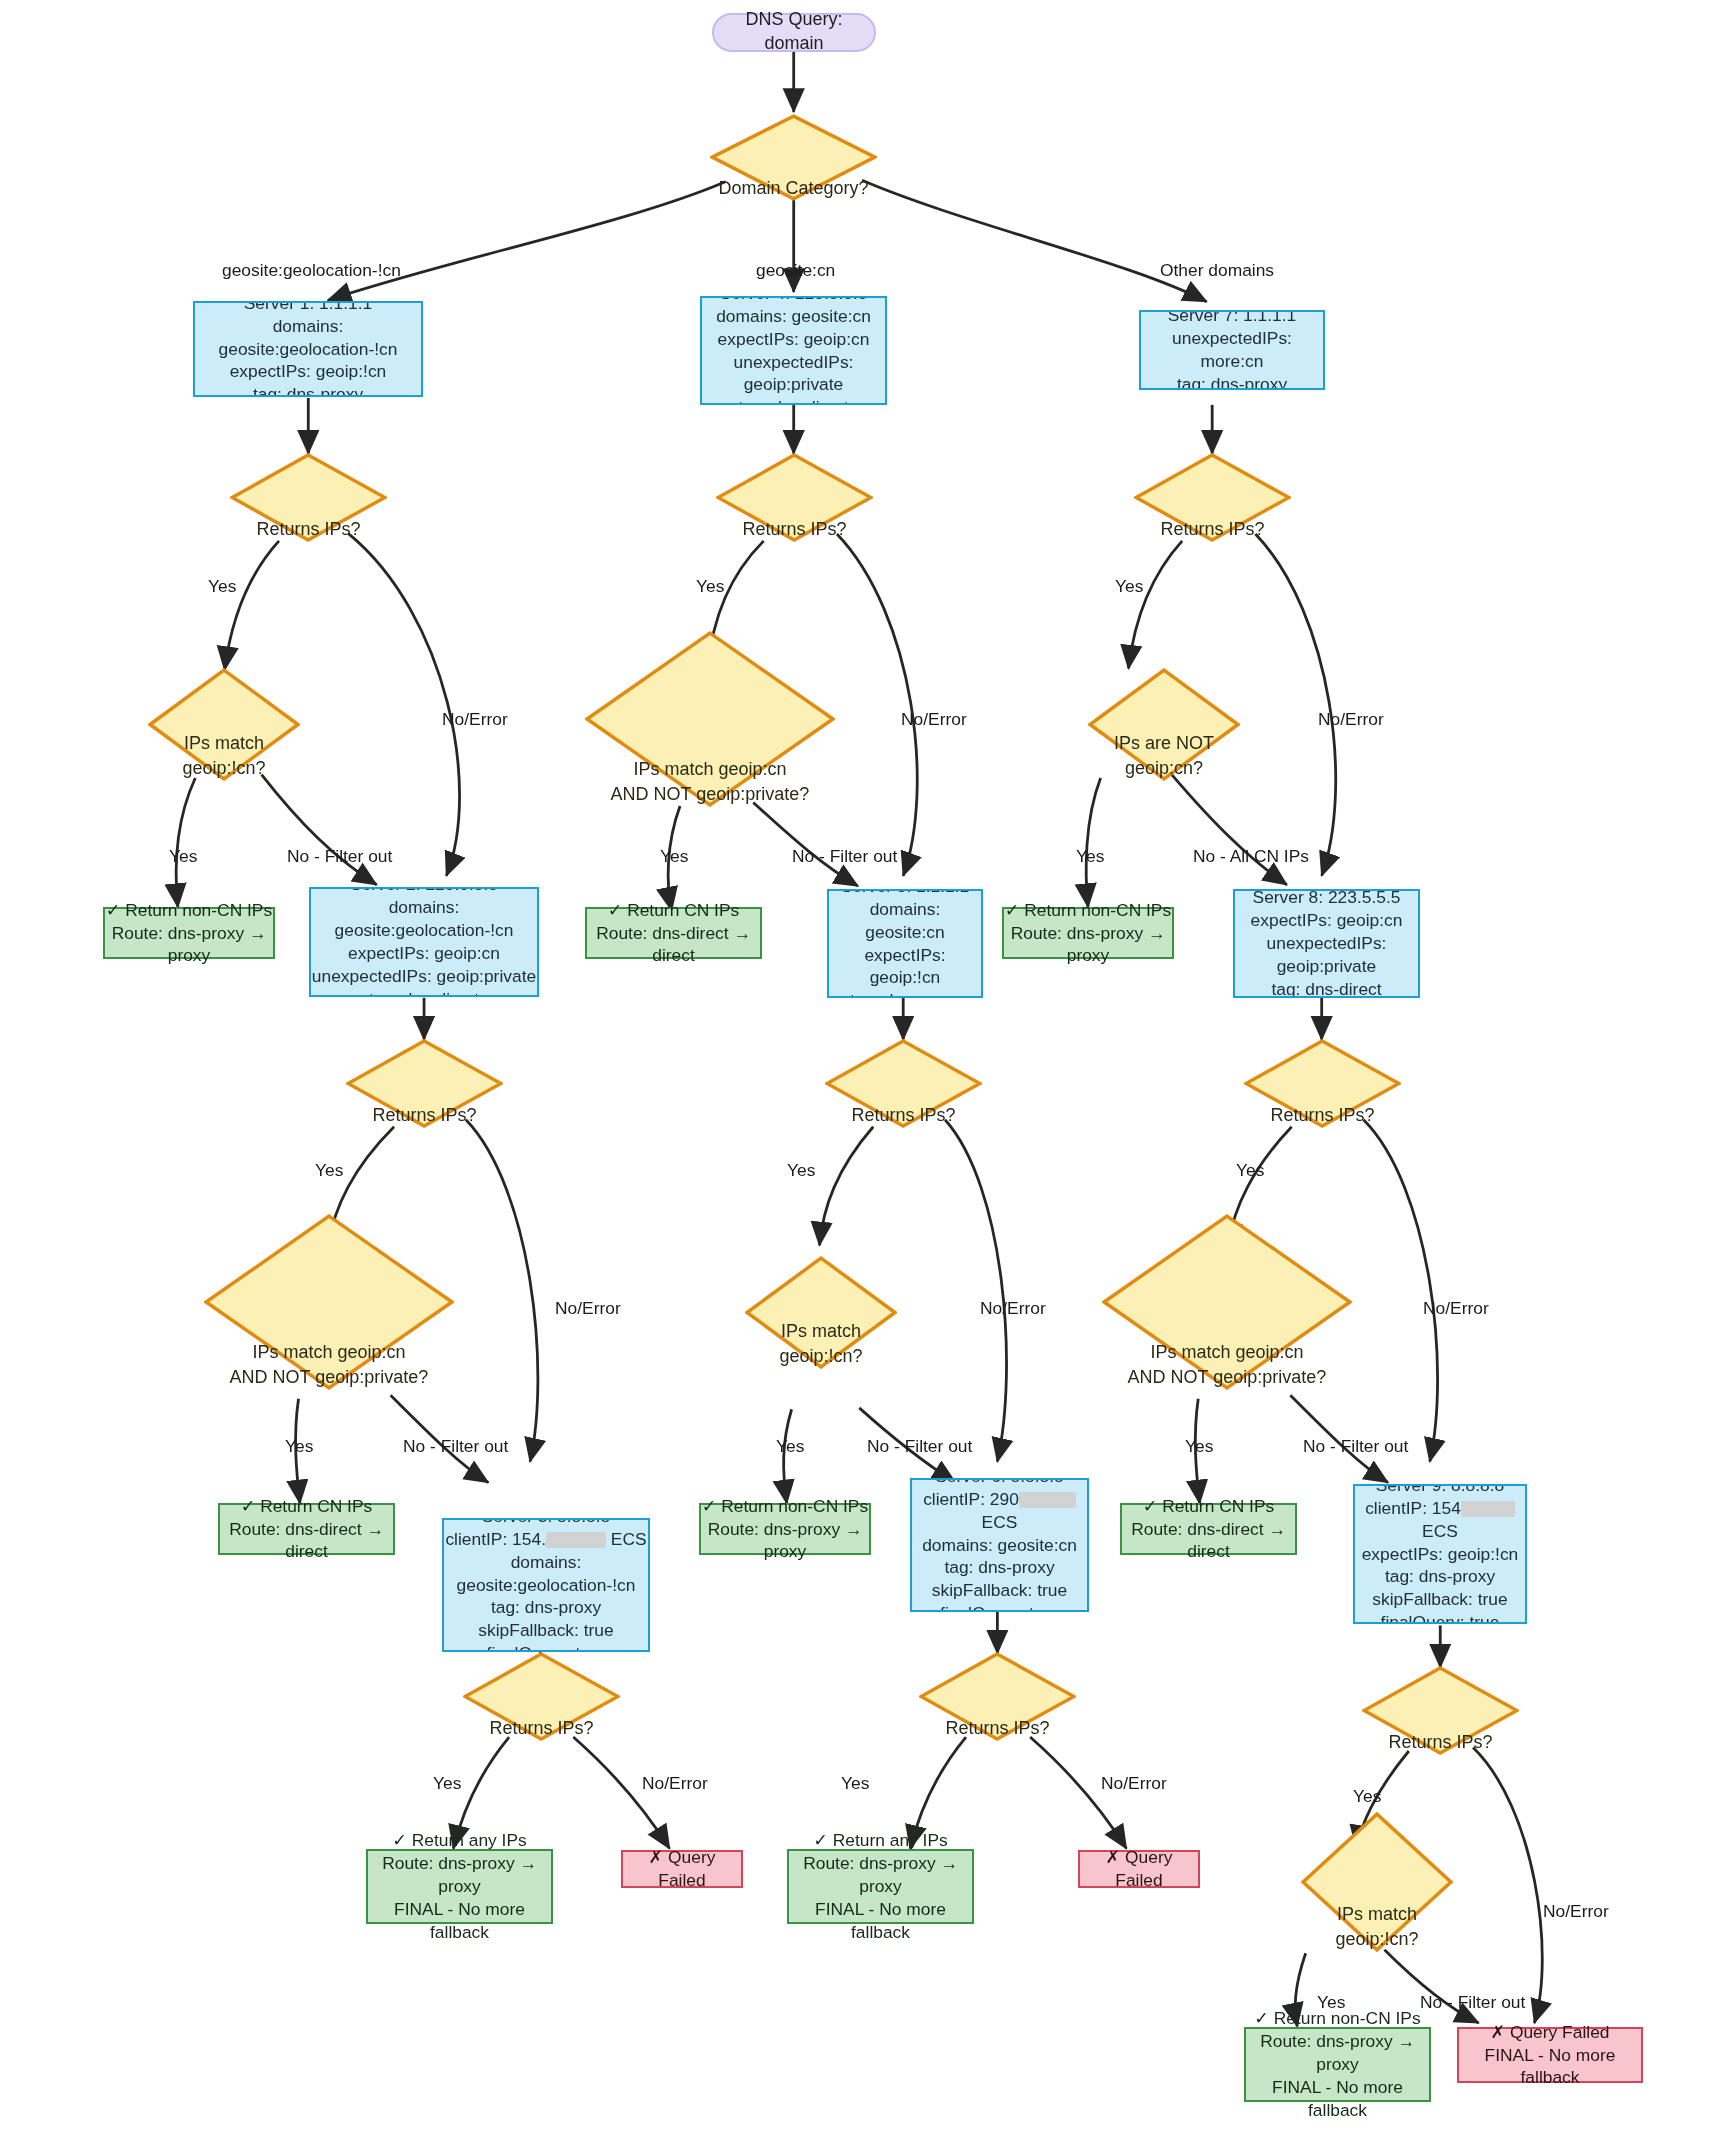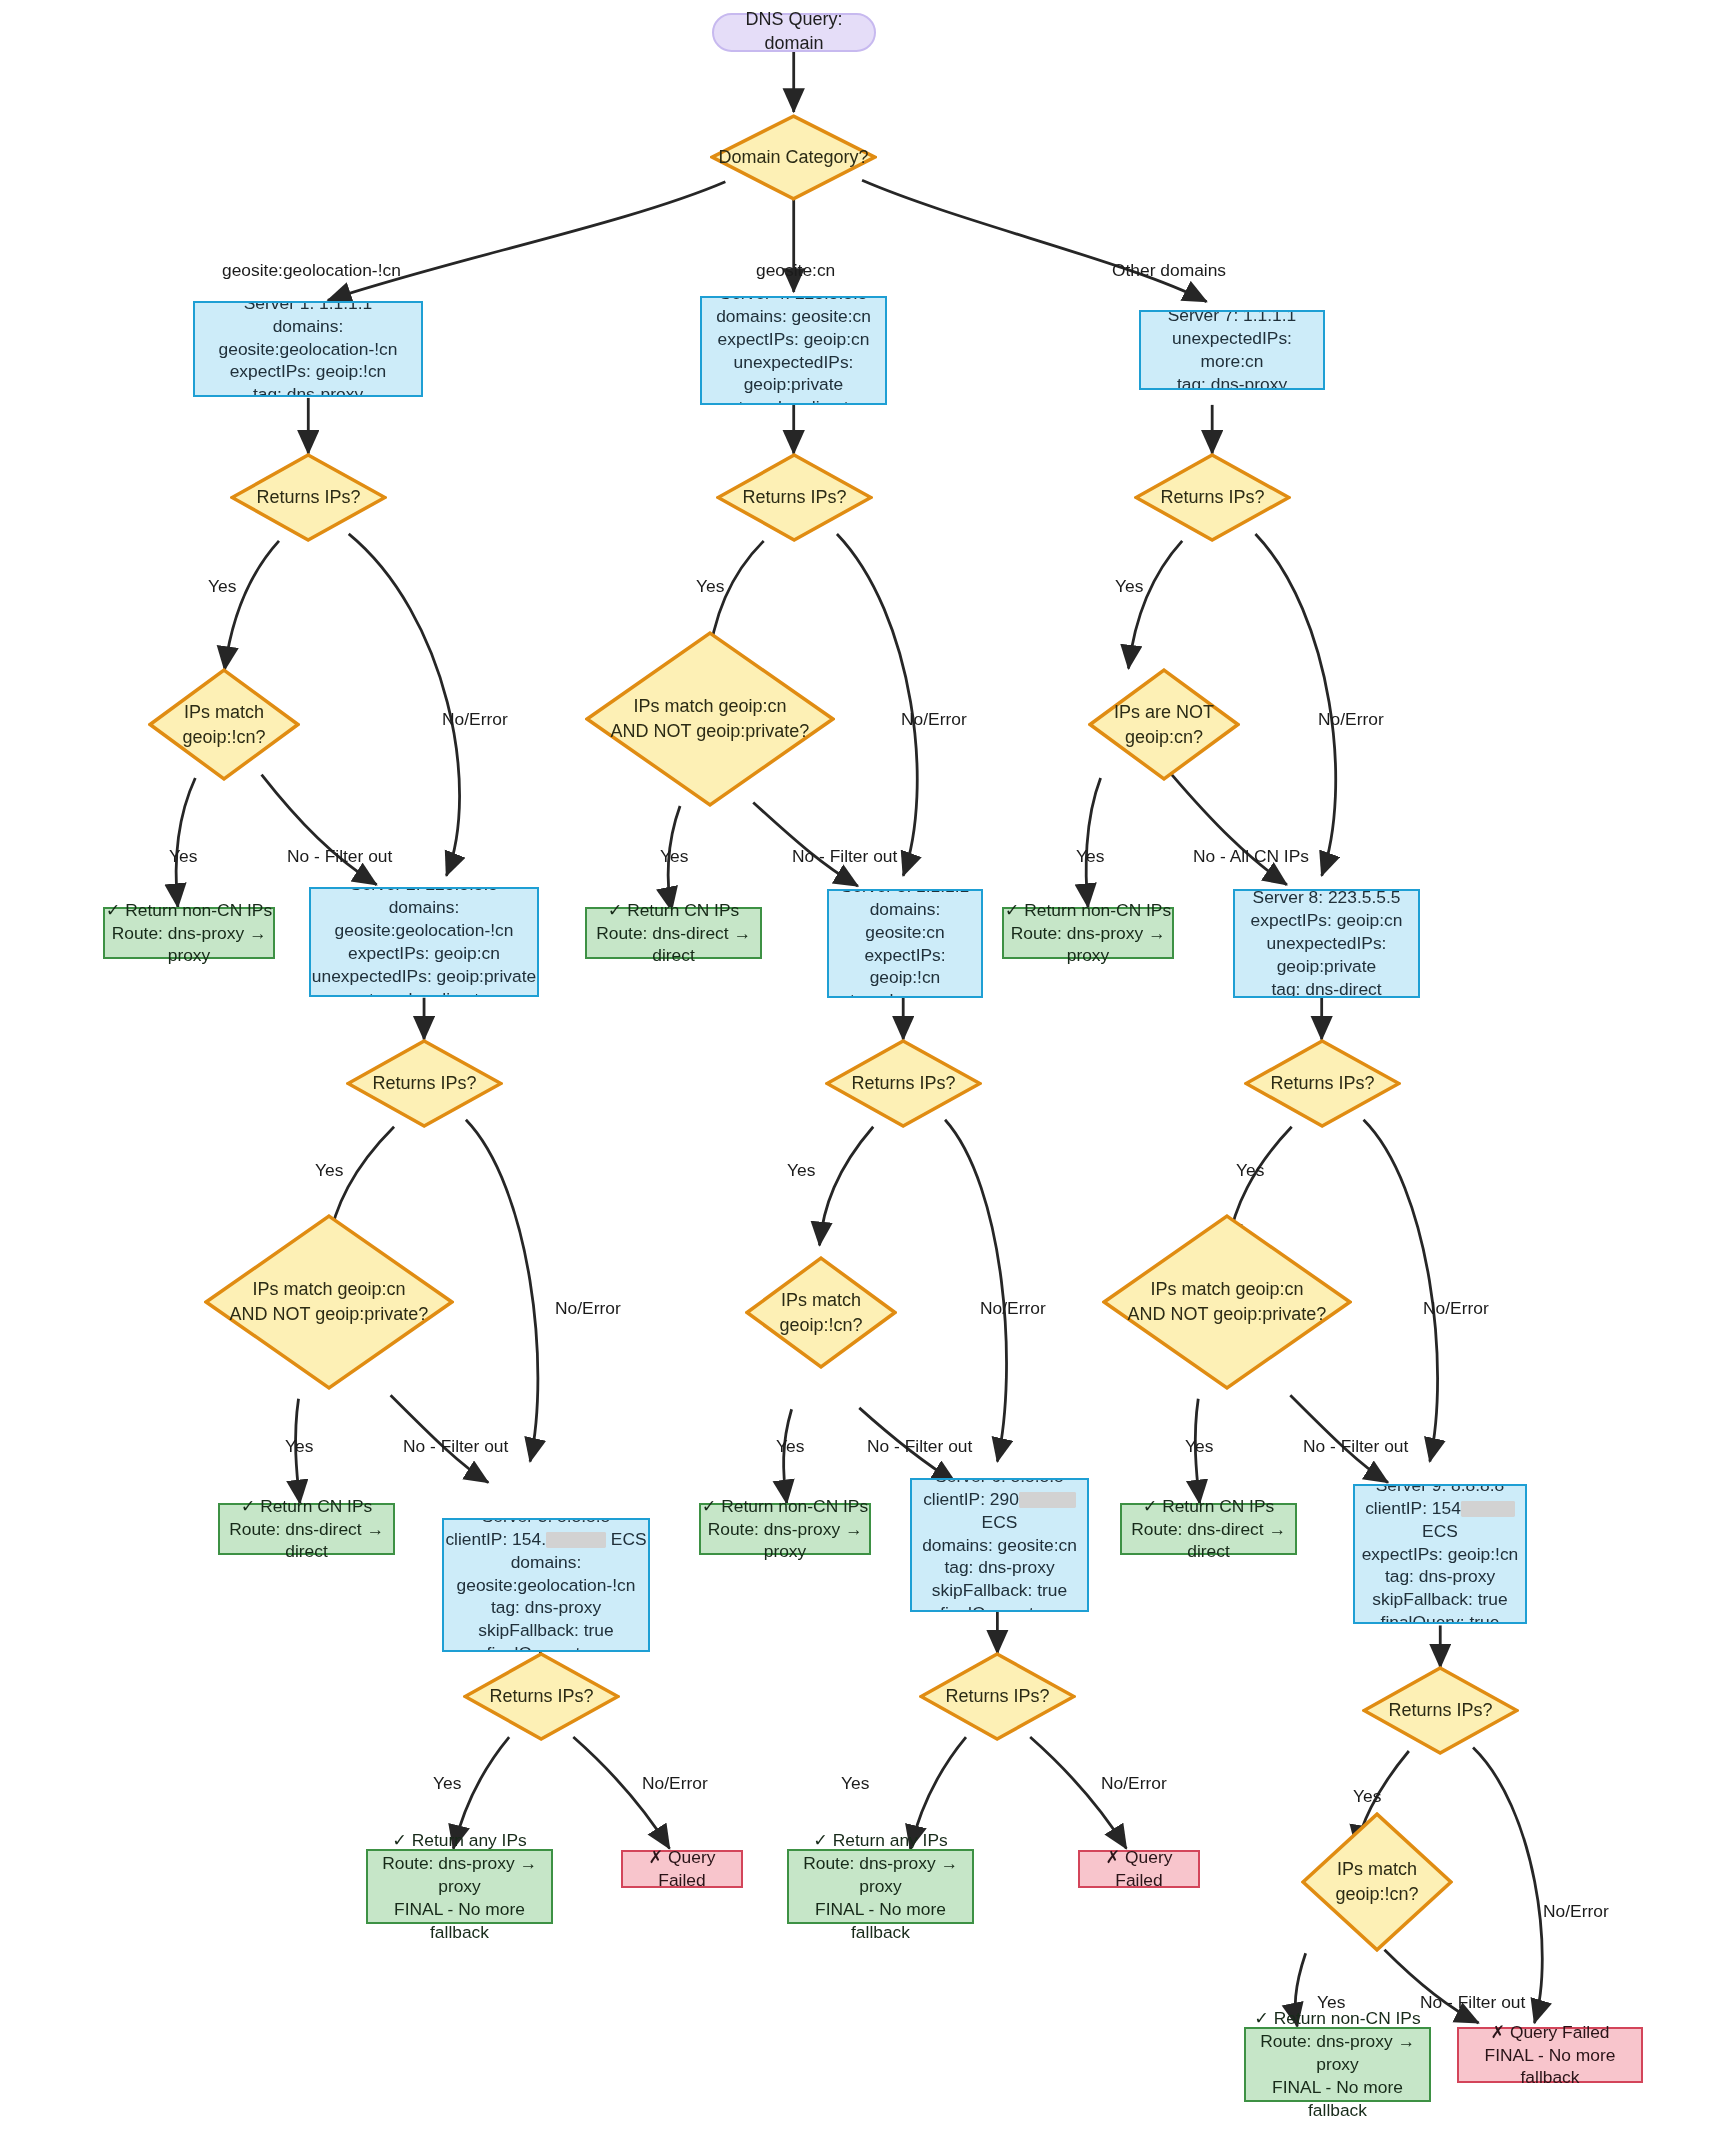--- a/index.html
+++ b/index.html
@@ -7,21 +7,21 @@
   #stage{position:relative;width:1729px;height:2151px;background:#fff;overflow:hidden;border-radius:16px;}
   svg.edges{position:absolute;left:0;top:0;width:1729px;height:2151px;pointer-events:none;}
   .node{position:absolute;box-sizing:border-box;display:flex;align-items:center;justify-content:center;text-align:center;}
   .node .lines{width:100%;line-height:1.32;}
   .start{background:#e5ddf8;border:2.1px solid #c7b9ef;border-radius:24px;color:#1f1f1f;font-size:18px;}
   .server{background:#cdecf9;border:2.1px solid #1e9fd4;color:#20303a;font-size:17.4px;overflow:hidden;}
   .result-ok{background:#c6e6c8;border:2.1px solid #3d9144;color:#172a19;font-size:17.4px;}
   .result-fail{background:#f8c5cc;border:2.1px solid #d3455a;color:#2a1418;font-size:17.4px;}
   .diamond{position:absolute;}
   .diamond .dshape{position:absolute;left:0;top:0;width:100%;height:100%;}
-  .diamond .dtext{position:absolute;left:0;top:0;width:100%;height:100%;display:flex;align-items:center;justify-content:center;text-align:center;font-size:18px;color:#2b2b15;line-height:1.38;}
+  .diamond .dtext{position:absolute;left:0;top:0;width:100%;height:100%;display:flex;align-items:flex-end;justify-content:center;text-align:center;font-size:18px;color:#2b2b15;line-height:1.38;}
   .elabel{position:absolute;font-size:17.4px;color:#1b1b1b;white-space:nowrap;}
   .redact{display:inline-block;background:#d2d2d2;border-radius:1.4px;vertical-align:middle;height:15.3px;}
 </style>
 </head>
 <body>
 
 <div id="stage">
 
   <svg class="edges" viewBox="0 0 2479 3083">
     <defs>
@@ -102,21 +102,21 @@
     <svg class="dshape" viewBox="0 0 240 125" preserveAspectRatio="none">
         <polygon points="120,3 237,62 120,122 3,62" fill="#fdf0b5" stroke="#e08c12" stroke-width="5"></polygon>
       </svg>
     <div class="dtext">
         <span>Domain Category?</span>
       </div>
   </div>
 
   <div class="elabel" style="left:222px;top:260px;">geosite:geolocation-!cn</div>
   <div class="elabel" style="left:756px;top:260px;">geosite:cn</div>
-  <div class="elabel" style="left:1112px;top:260px;">Other domains</div>
+  <div class="elabel" style="left:1160px;top:260px;">Other domains</div>
 
   <div class="node server" style="left:193px;top:301px;width:230px;height:96px;">
     <div class="lines">
       <div>Server 1: 1.1.1.1</div>
       <div>domains: geosite:geolocation-!cn</div>
       <div>expectIPs: geoip:!cn</div>
       <div>tag: dns-proxy</div>
     </div>
   </div>
 

